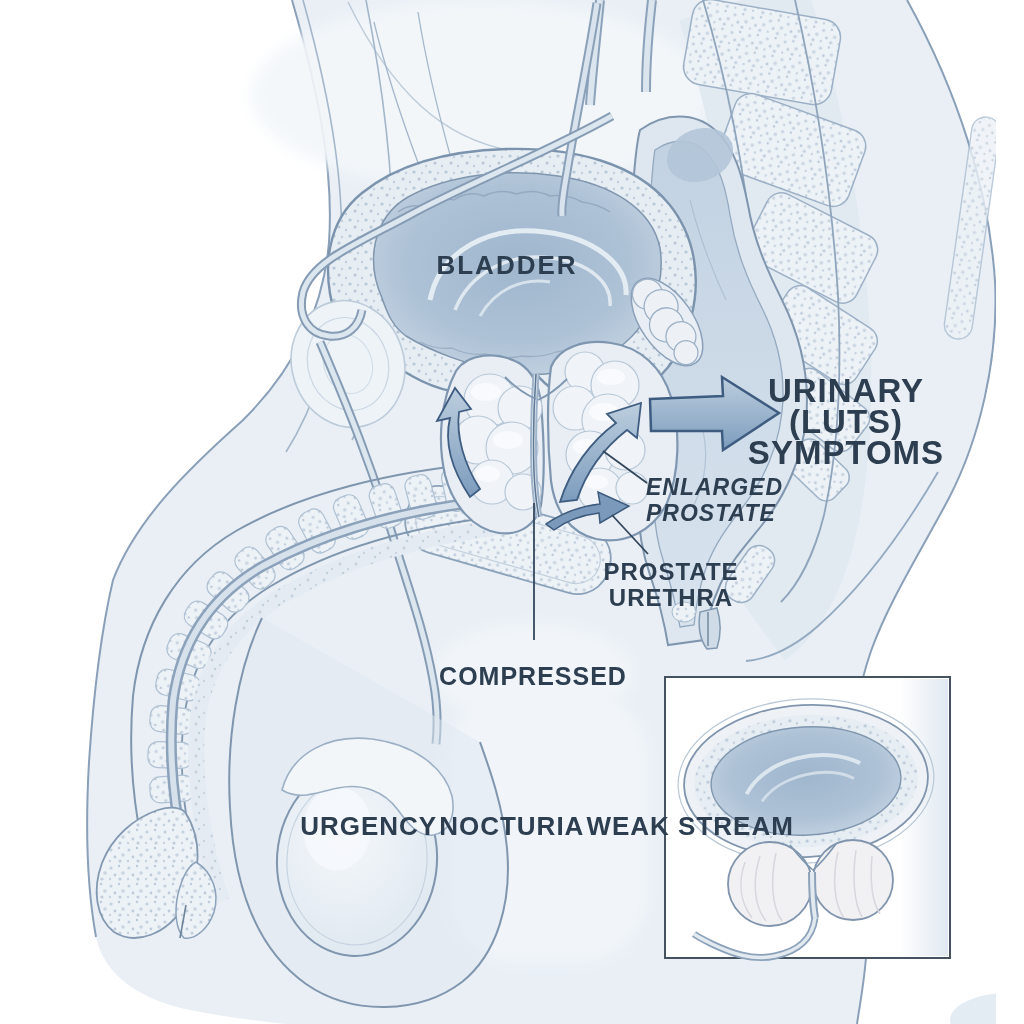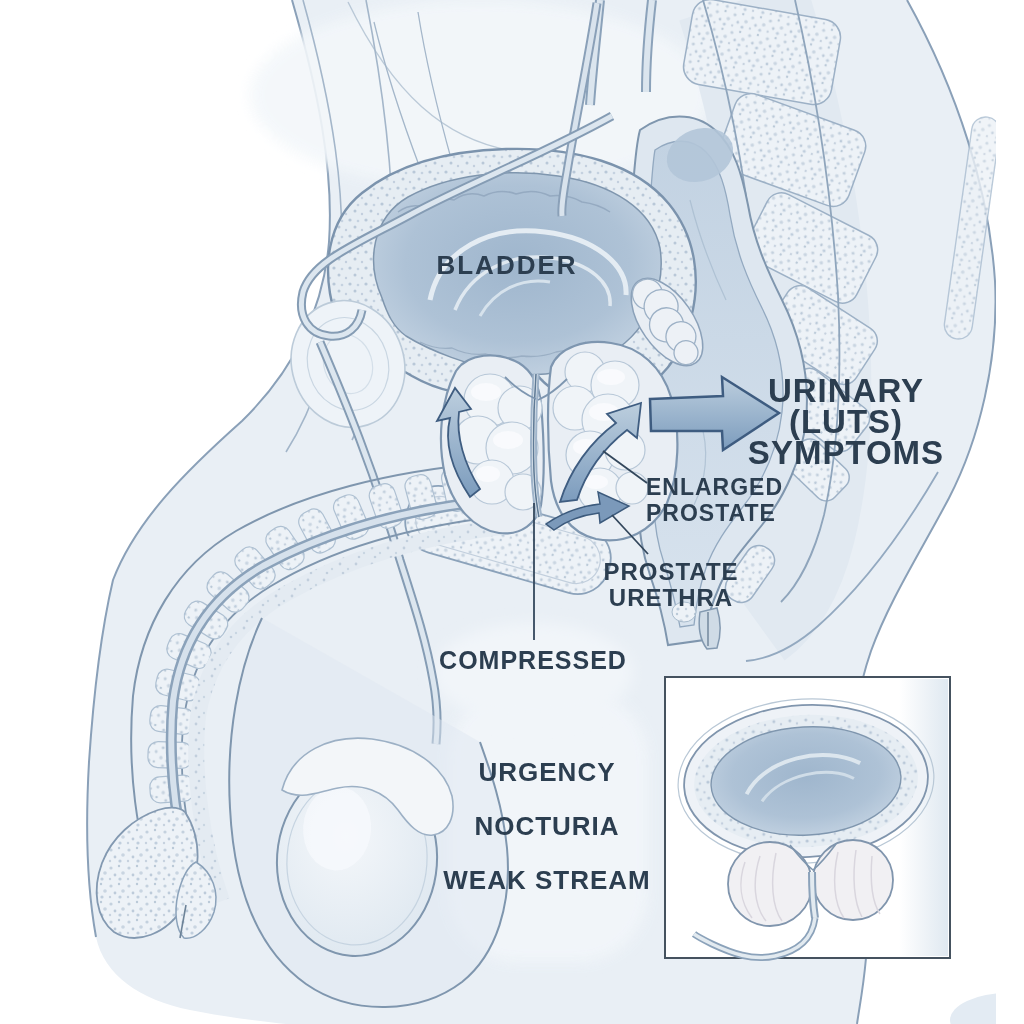--- a/index.html
+++ b/index.html
@@ -4,25 +4,25 @@
 <style>
   html,body{margin:0;padding:0;background:#ffffff;}
   #stage{position:relative;width:996px;height:1024px;overflow:hidden;
          font-family:"Liberation Sans",sans-serif;background:#ffffff;}
   #art{position:absolute;left:0;top:0;}
   .lbl{position:absolute;color:#2c3e50;font-weight:600;letter-spacing:1px;
        text-align:center;white-space:nowrap;transform:translate(-50%,-50%);line-height:1.15;}
   .lbl.left{text-align:left;transform:translate(0,-50%);}
   #bladder-label{font-size:26px;letter-spacing:2px;}
   #urinary-symptoms-label{font-size:33px;line-height:31px;}
-  #enlarged-prostate-label{font-size:23px;line-height:26px;}
+  #enlarged-prostate-label{font-size:23px;line-height:26px;font-style:italic;}
   #prostate-volume-label{font-size:24px;line-height:26px;}
   #compressed-urethra-label{font-size:25px;line-height:27px;}
   #symptoms-list{position:absolute;left:547px;top:826px;transform:translate(-50%,-50%);
-       display:flex;flex-direction:column;gap:23px;align-items:center;}
+       display:flex;flex-direction:row;gap:2px;align-items:center;}
   #symptoms-list .sym{color:#2c3e50;font-weight:600;font-size:26px;letter-spacing:1px;white-space:nowrap;}
 </style>
 </head>
 <body>
 
 <div id="stage">
 
 <svg id="art" width="1024" height="1024" viewBox="0 0 1024 1024" aria-hidden="true">
   <defs>
     <pattern id="speckB" width="18" height="18" patternUnits="userSpaceOnUse">
@@ -380,21 +380,21 @@
 <div class="lbl left" id="enlarged-prostate-label" style="left:646px;top:500px;">
   <div>ENLARGED</div>
   <div>PROSTATE</div>
 </div>
 
 <div class="lbl" id="prostate-volume-label" style="left:671px;top:585px;">
   <div>PROSTATE</div>
   <div>URETHRA</div>
 </div>
 
-<div class="lbl" id="compressed-urethra-label" style="left:533px;top:660px;">
+<div class="lbl" id="compressed-urethra-label" style="left:533px;top:676px;">
   <div>COMPRESSED</div>
 </div>
 
 <div id="symptoms-list">
   <div class="sym">URGENCY</div>
   <div class="sym">NOCTURIA</div>
   <div class="sym">WEAK STREAM</div>
 </div>
 
 </div>

